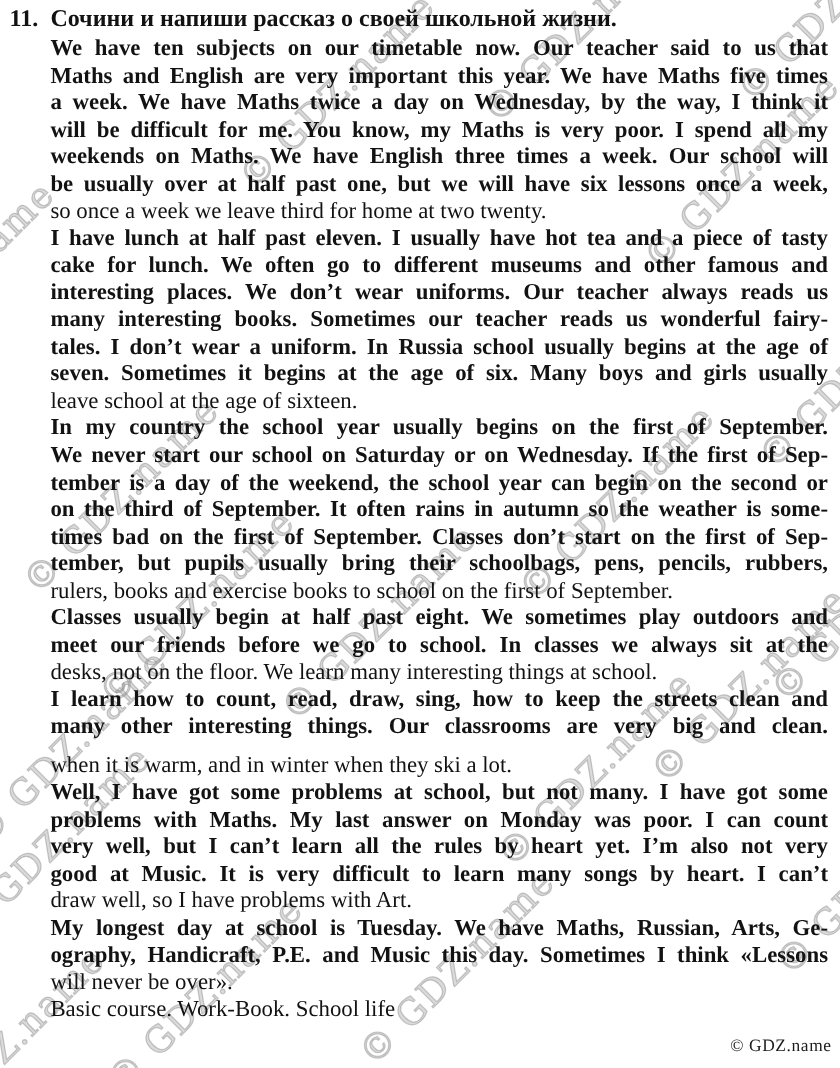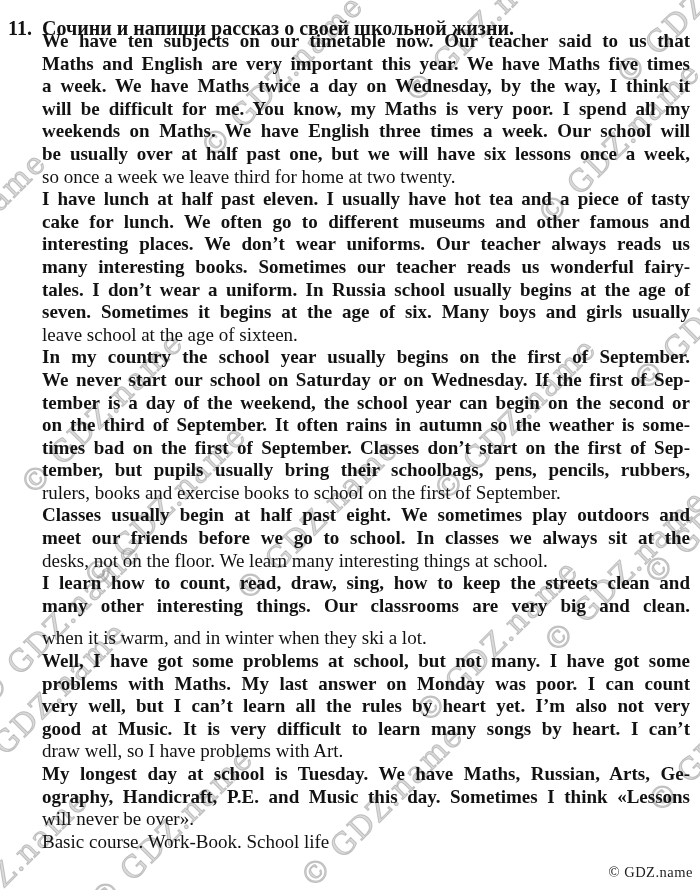--- a/index.html
+++ b/index.html
@@ -36,21 +36,21 @@
   }
   
   .content {
     position: absolute;
     inset: 0;
     z-index: 1;
   }
   .heading {
     position: absolute;
     left: 8px;
-    top: 17px;
+    top: 5px;
     width: 684px;
     display: flex;
     font-weight: bold;
     font-size: 20px;
     line-height: 23px;
   }
   .heading .num {
     flex: 0 0 34px;
   }
   .bodytext {

